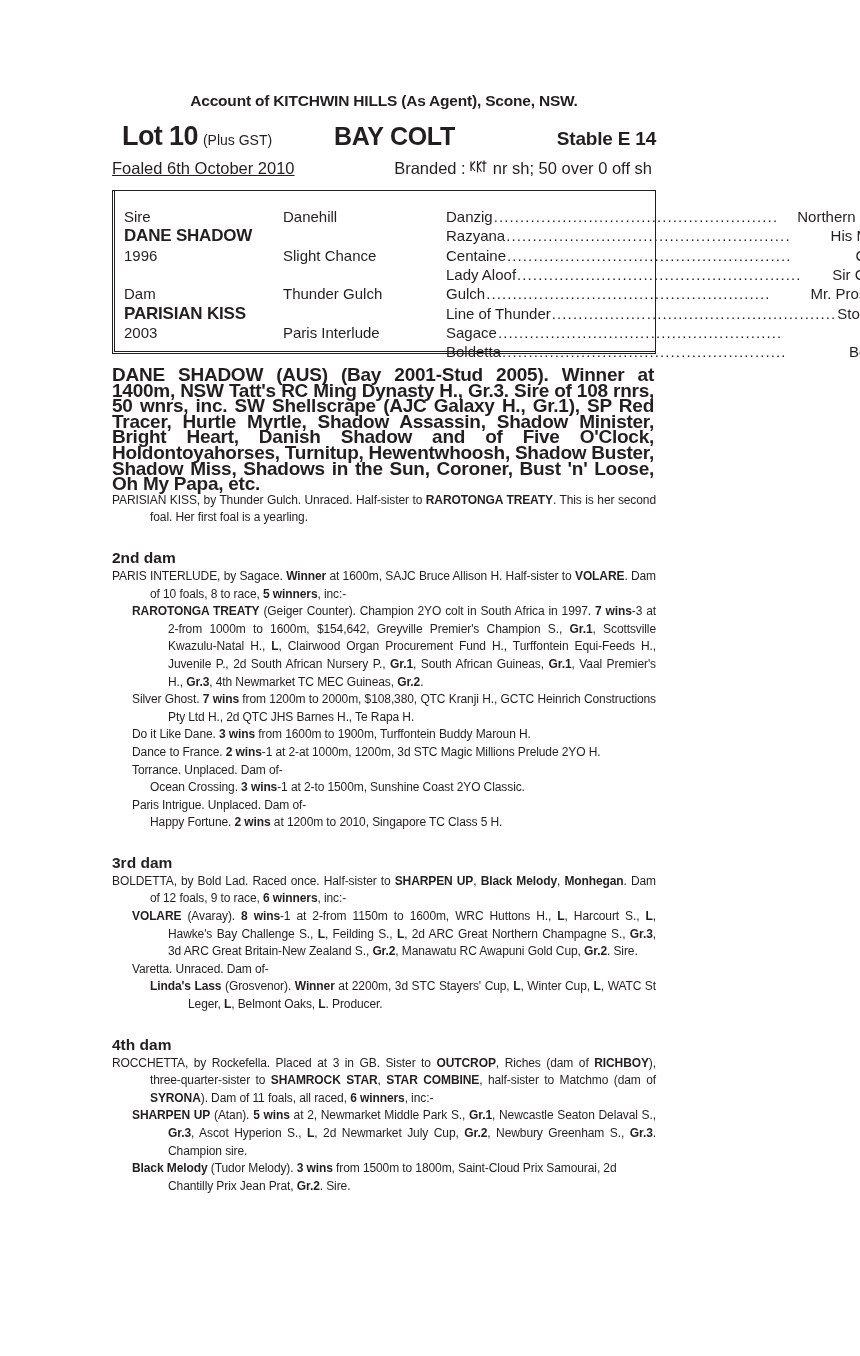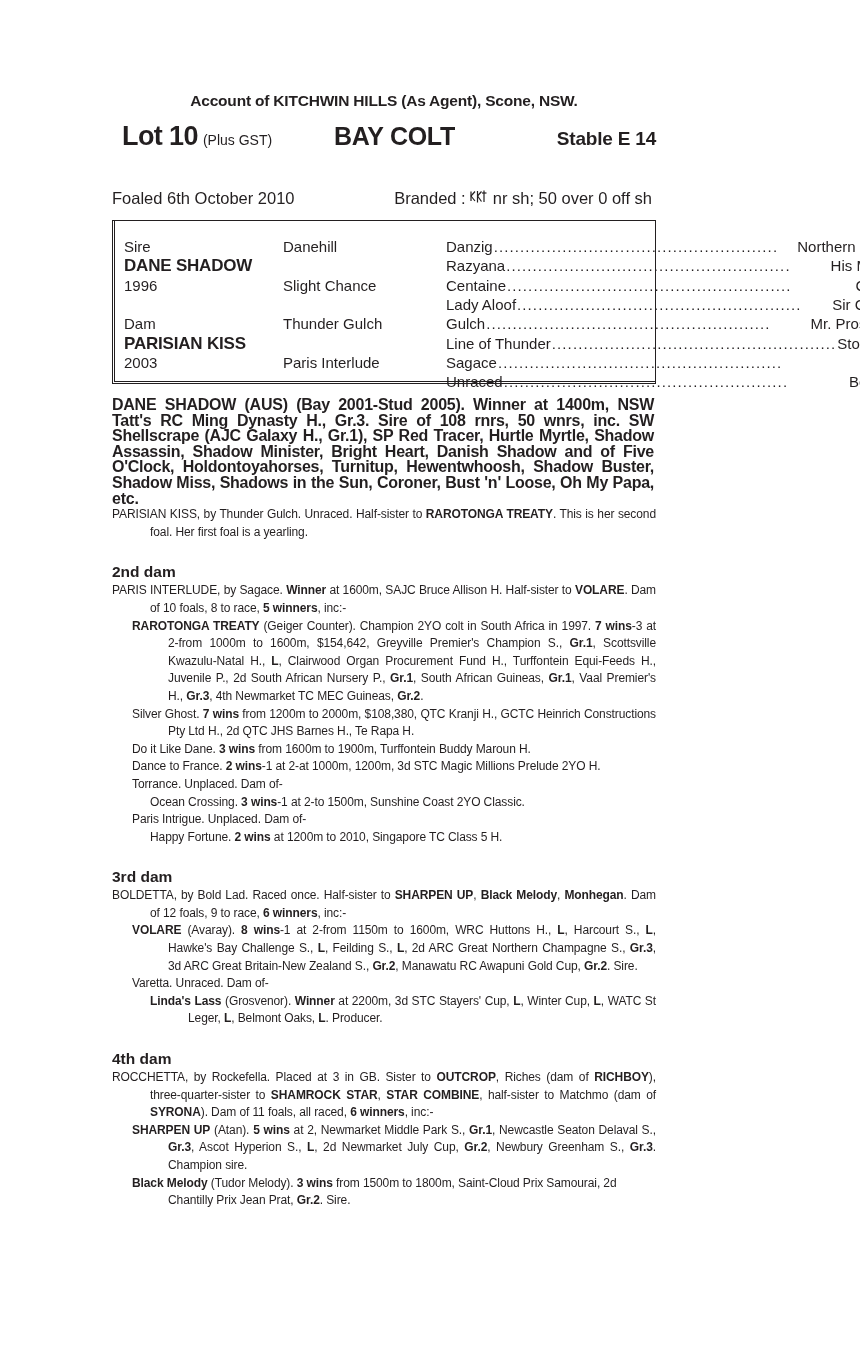--- a/index.html
+++ b/index.html
@@ -63,27 +63,26 @@
     font-weight: bold;
     letter-spacing: -0.2px;
   }
   .foaled-row {
     display: flex;
     justify-content: space-between;
     align-items: baseline;
     margin-top: 8px;
     font-size: 16.5px;
   }
-  .foaled-left { white-space: nowrap; }
+  .foaled-left { white-space: nowrap; text-decoration: underline; }
   .branded-right {
     display: flex;
     align-items: baseline;
     white-space: nowrap;
     padding-right: 4px;
-    margin-top: 30px;
   }
   .brand-mark {
     display: inline-block;
     width: 20px;
     height: 15px;
     position: relative;
     top: 1px;
     margin: 0 4px 0 3px;
   }
 
@@ -131,21 +130,21 @@
     font-size: 15px;
     color: #231f20;
     padding: 0 1px;
   }
   .leader .l-right { flex: 0 0 auto; }
 
   
   .sire-blurb {
     margin-top: 13px;
     font-weight: bold;
-    font-size: 16px;
+    font-size: 19px;
     line-height: 15.6px;
     text-align: justify;
     letter-spacing: -0.25px;
     padding-right: 2px;
   }
 
   
   .dam-heading {
     font-weight: bold;
     font-size: 15.5px;
@@ -253,21 +252,21 @@
         <span class="l-left">Line of Thunder</span>
         <span class="l-dots">......................................................</span>
         <span class="l-right">Storm Bird</span>
       </div>
       <div class="ped-line leader">
         <span class="l-left">Sagace</span>
         <span class="l-dots">......................................................</span>
 
       </div>
       <div class="ped-line leader">
-        <span class="l-left">Unraced</span>
+        <span class="l-left">Boldetta</span>
         <span class="l-dots">......................................................</span>
         <span class="l-right">Bold Lad</span>
       </div>
     </div>
   </div>
 
   <div class="sire-blurb">DANE SHADOW (AUS) (Bay 2001-Stud 2005). Winner at 1400m, NSW Tatt's RC Ming Dynasty H., Gr.3. Sire of 108 rnrs, 50 wnrs, inc. SW Shellscrape (AJC Galaxy H., Gr.1), SP Red Tracer, Hurtle Myrtle, Shadow Assassin, Shadow Minister, Bright Heart, Danish Shadow and of Five O'Clock, Holdontoyahorses, Turnitup, Hewentwhoosh, Shadow Buster, Shadow Miss, Shadows in the Sun, Coroner, Bust 'n' Loose, Oh My Papa, etc.</div>
 
   <div class="p hang-1">PARISIAN KISS, by Thunder Gulch. Unraced. Half-sister to <b>RAROTONGA TREATY</b>. This is her second foal. Her first foal is a yearling.</div>
 

